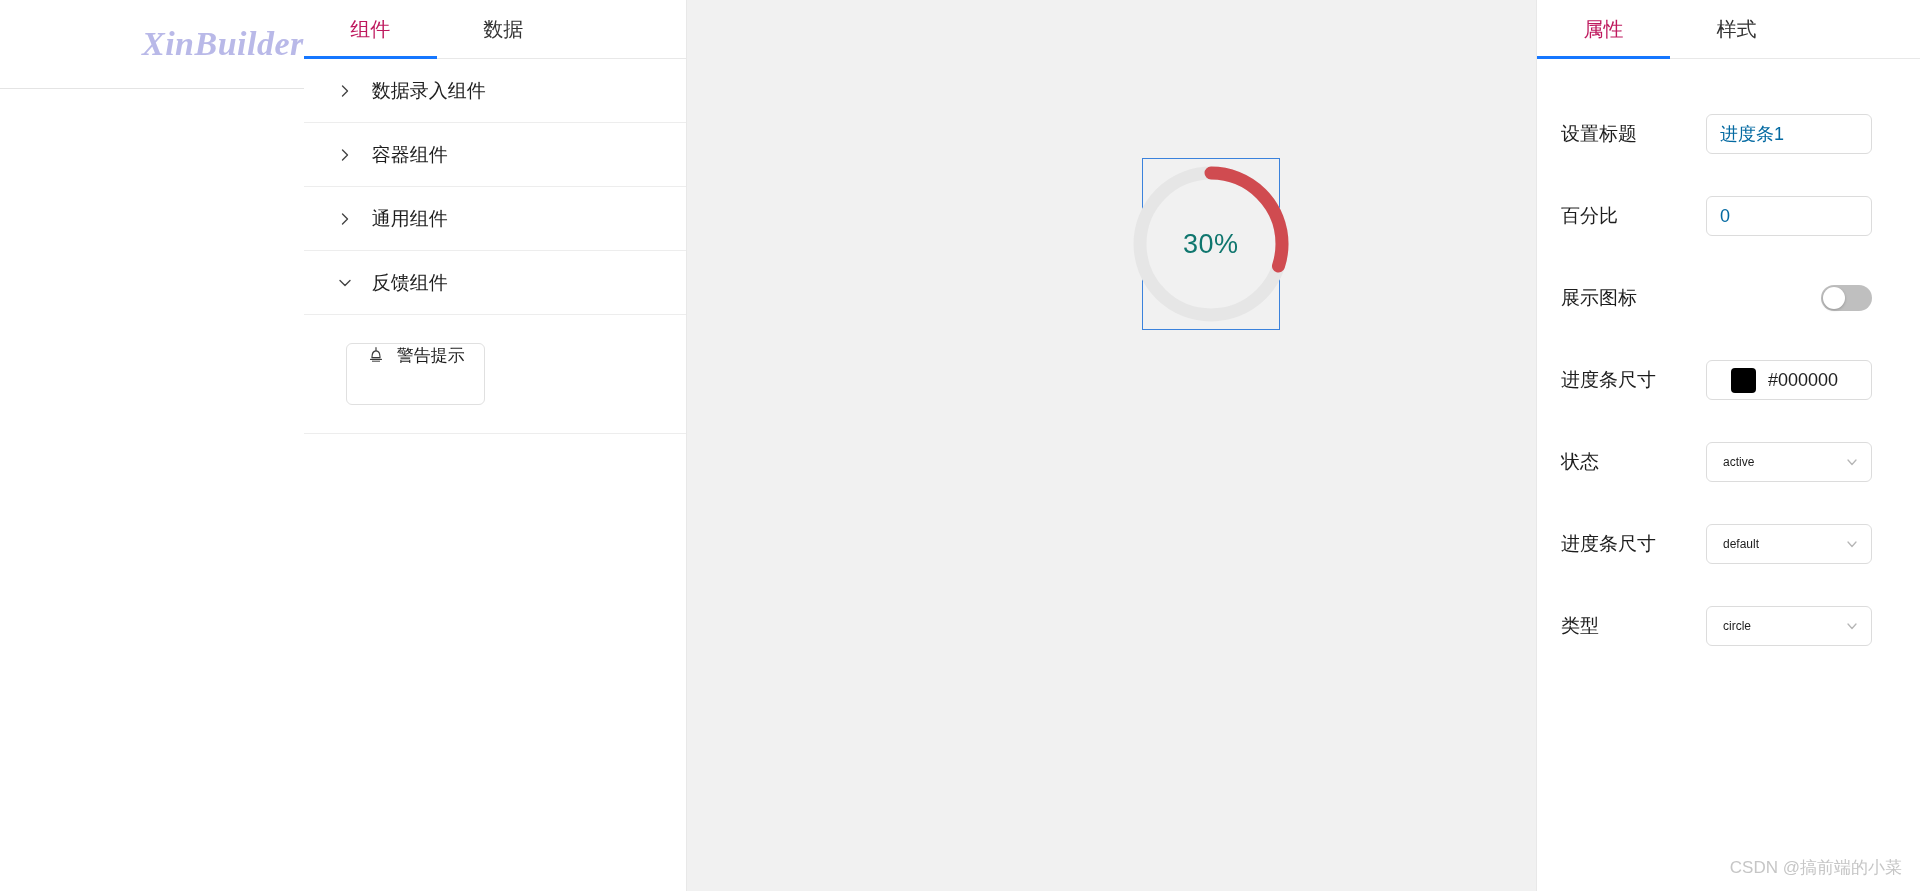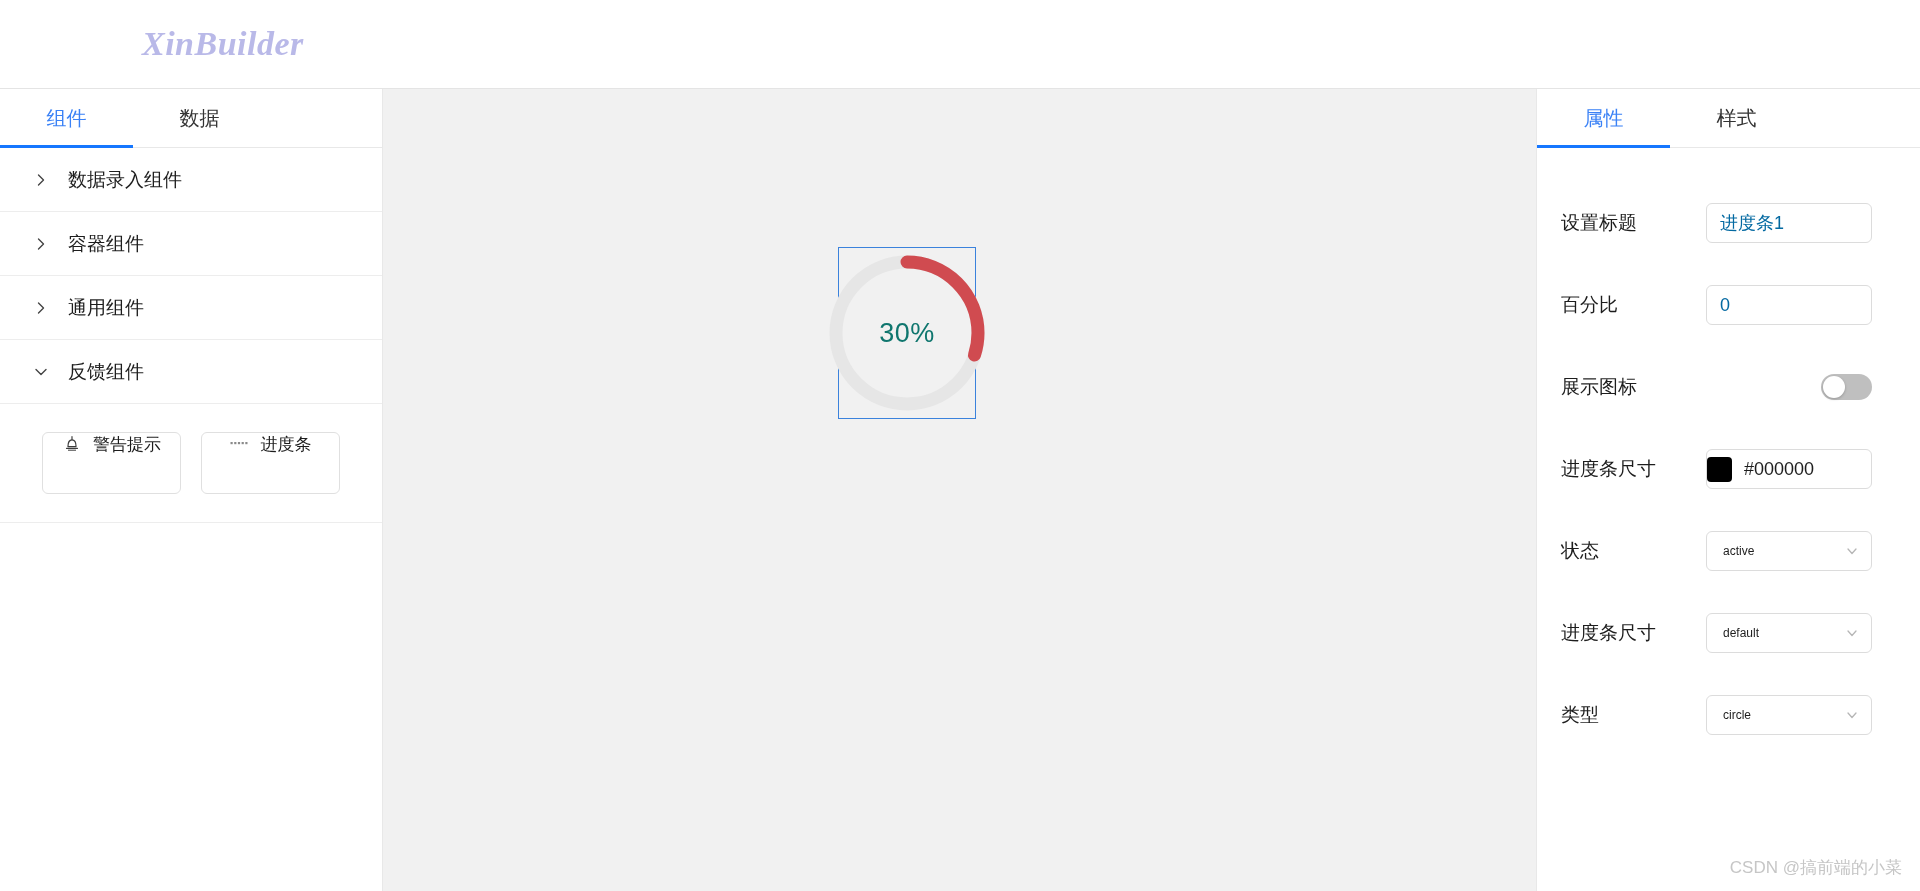--- a/index.html
+++ b/index.html
@@ -5,21 +5,21 @@
   * { box-sizing: border-box; margin: 0; padding: 0; }
   html, body {
     width: 1920px; height: 891px;
     font-family: "Liberation Sans", "DejaVu Sans", sans-serif;
     background: #ffffff;
     overflow: hidden;
   }
 
   #app {
     width: 1920px; height: 891px;
-    display: flex; flex-direction: column;
+    display: flex; flex-direction: row;
     position: relative;
   }
 
   
   .app-header {
     height: 89px;
     flex: 0 0 89px;
     background: #ffffff;
     border-bottom: 1px solid #e4e4e4;
     display: flex;
@@ -65,21 +65,21 @@
     flex: 0 0 auto;
     width: 133px;
     display: flex;
     align-items: center;
     justify-content: center;
     font-size: 20px;
     color: #333333;
     cursor: pointer;
     position: relative;
   }
-  .tabbar .tab.active { color: #3b82f6; }
+  .tabbar .tab.active { color: #be185d; }
   .tabbar .tab.active::after {
     content: "";
     position: absolute;
     left: 0; right: 0; bottom: -1px;
     height: 3px;
     background: #1677ff;
   }
 
   .accordion { display: flex; flex-direction: column; }
   .acc-item {
@@ -241,21 +241,21 @@
 
   .color-ipt {
     width: 166px;
     height: 40px;
     border: 1px solid #dcdcdc;
     border-radius: 6px;
     background: #ffffff;
     display: flex;
     align-items: center;
     gap: 12px;
-    padding: 0 0;
+    padding: 0 24px;
     cursor: pointer;
   }
   .swatch {
     width: 25px; height: 25px;
     border-radius: 4px;
     flex: 0 0 25px;
   }
   .color-hex {
     font-size: 18px;
     color: #1d1d1d;
@@ -356,32 +356,20 @@
               <svg width="18" height="18" viewBox="0 0 20 20">
                 <path d="M5.5 14 C5.5 9.5 7.3 6.5 10 6.5 C12.7 6.5 14.5 9.5 14.5 14 Z" fill="none" stroke="currentColor" stroke-width="1.3" stroke-linejoin="round"></path>
                 <line x1="10" y1="3" x2="10" y2="6.2" stroke="currentColor" stroke-width="1.3" stroke-linecap="round"></line>
                 <line x1="4" y1="16" x2="16" y2="16" stroke="currentColor" stroke-width="1.4" stroke-linecap="round"></line>
                 <line x1="6" y1="18" x2="14" y2="18" stroke="currentColor" stroke-width="1.1" stroke-linecap="round"></line>
               </svg>
             </span>
             <span class="cc-label">警告提示</span>
           </div>
 
-          <div class="comp-card">
-            <span class="cc-icon">
-              <svg width="20" height="10" viewBox="0 0 20 10">
-                <rect x="0.5" y="4" width="2.2" height="2.2" fill="#8a8a8a"></rect>
-                <rect x="4.2" y="4" width="2.2" height="2.2" fill="#8a8a8a"></rect>
-                <rect x="7.9" y="4" width="2.2" height="2.2" fill="#8a8a8a"></rect>
-                <rect x="11.6" y="4" width="2.2" height="2.2" fill="#8a8a8a"></rect>
-                <rect x="15.3" y="4" width="2.2" height="2.2" fill="#8a8a8a"></rect>
-              </svg>
-            </span>
-            <span class="cc-label">进度条</span>
-          </div>
 
         </div>
       </div>
     </div>
 
     <div class="canvas-area">
       <div class="widget-wrap">
         <div class="progress-circle">
           <svg width="166" height="166" viewBox="0 0 166 166">
             <circle cx="83" cy="83" r="71" fill="none" stroke="#e6e6e6" stroke-width="13"></circle>

